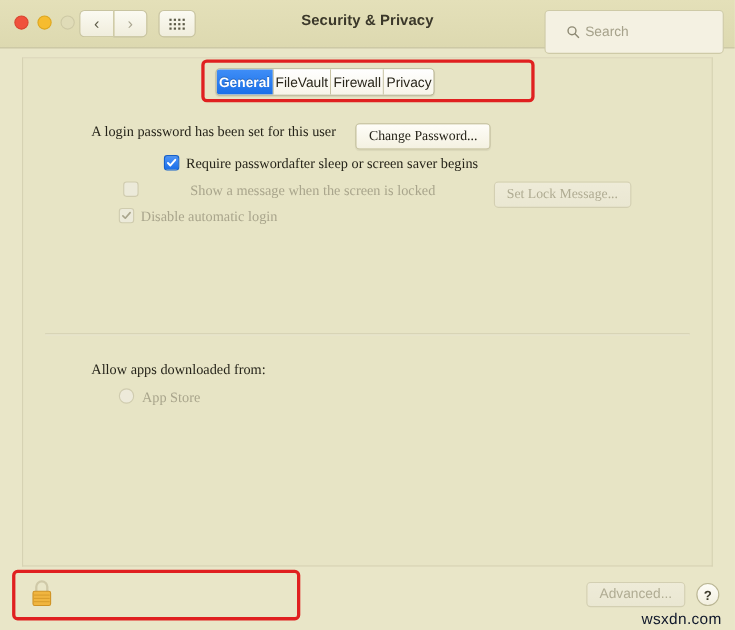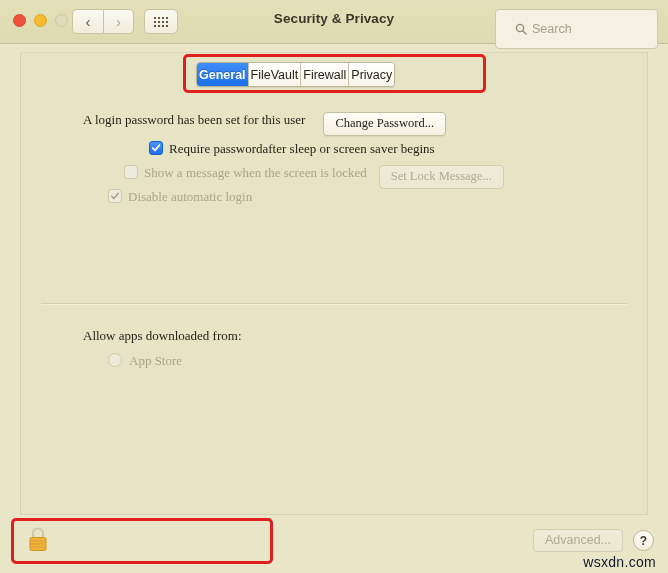--- a/index.html
+++ b/index.html
@@ -379,21 +379,21 @@
   <div class="row" style="left:108px; top:141px;margin-left:41px;">
     <span class="cb cb-on">
       <svg width="10" height="10" viewBox="0 0 10 10">
         <polyline points="1.7,5.2 3.9,7.4 8.3,2.3" fill="none" stroke="#ffffff" stroke-width="1.8" stroke-linecap="round" stroke-linejoin="round"></polyline>
       </svg>
     </span>
     <span class="lbl">Require password</span>
     <span class="lbl">after sleep or screen saver begins</span>
   </div>
 
-  <div class="row" style="left:124px; top:165px;">
+  <div class="row" style="left:112px; top:165px;gap:41px;">
     <span class="cb cb-off-dim"></span>
     <span class="lbl-dim">Show a message when the screen is locked</span>
     <span class="btn disabled" style="margin-left:12px;">Set Lock Message...</span>
   </div>
 
   <div class="row" style="left:108px; top:189px;">
     <span class="cb cb-on-dim">
       <svg width="10" height="10" viewBox="0 0 10 10">
         <polyline points="1.7,5.2 3.9,7.4 8.3,2.3" fill="none" stroke="#a9a58c" stroke-width="1.5" stroke-linecap="round" stroke-linejoin="round"></polyline>
       </svg>

